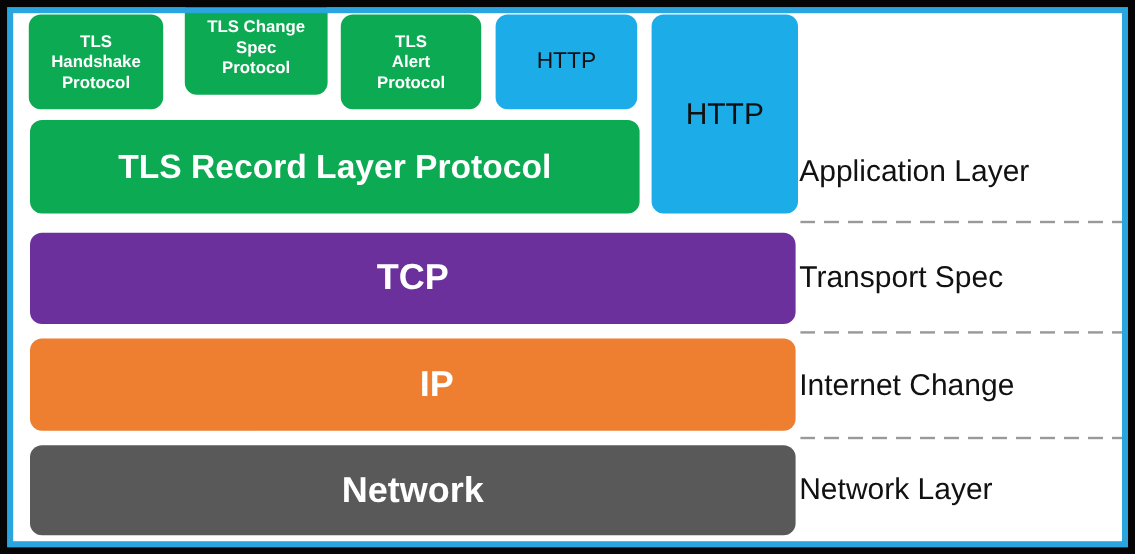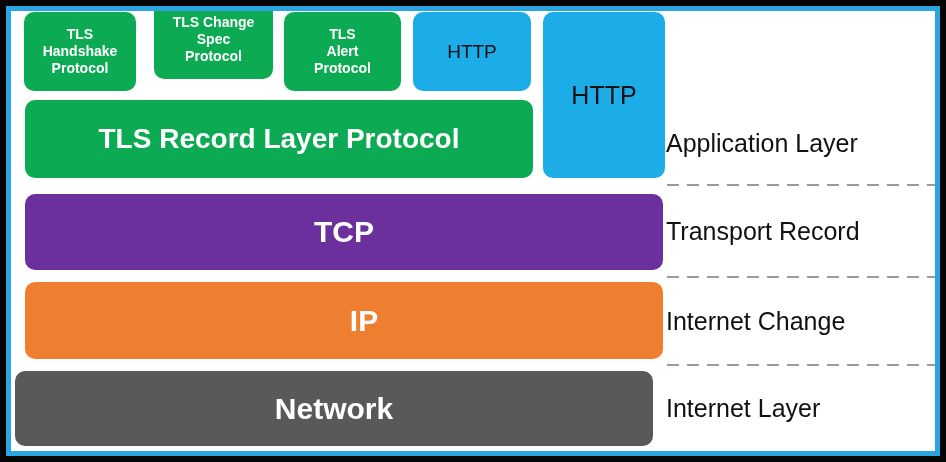--- a/index.html
+++ b/index.html
@@ -86,27 +86,27 @@
   <div class="box blue http-small" style="left:413px;top:12px;width:118px;height:79px;">HTTP</div>
 
   <div class="box blue http-tall" style="left:543px;top:12px;width:122px;height:166px;">HTTP</div>
 
   <div class="box green record-box" style="left:25px;top:100px;width:508px;height:78px;">TLS Record Layer Protocol</div>
 
   <div class="box purple bar-box" style="left:25px;top:194px;width:638px;height:76px;">TCP</div>
 
   <div class="box orange bar-box" style="left:25px;top:282px;width:638px;height:77px;padding-left:40px;">IP</div>
 
-  <div class="box gray bar-box" style="left:15px;top:371px;width:638px;height:75px;">Network</div>
+  <div class="box gray bar-box" style="left:25px;top:371px;width:638px;height:75px;">Network</div>
 
   <div class="sep" style="top:184px;"></div>
   <div class="sep" style="top:276px;"></div>
   <div class="sep" style="top:364px;"></div>
 
   <div class="layer-label" style="top:129px;">Application Layer</div>
-  <div class="layer-label" style="top:217px;">Transport Record</div>
+  <div class="layer-label" style="top:217px;">Transport Spec</div>
   <div class="layer-label" style="top:307px;">Internet Change</div>
-  <div class="layer-label" style="top:394px;">Internet Layer</div>
+  <div class="layer-label" style="top:394px;">Network Layer</div>
 
   <div class="frame-blue"></div>
   <div class="frame-black"></div>
 
 </div>
 
 </body></html>

